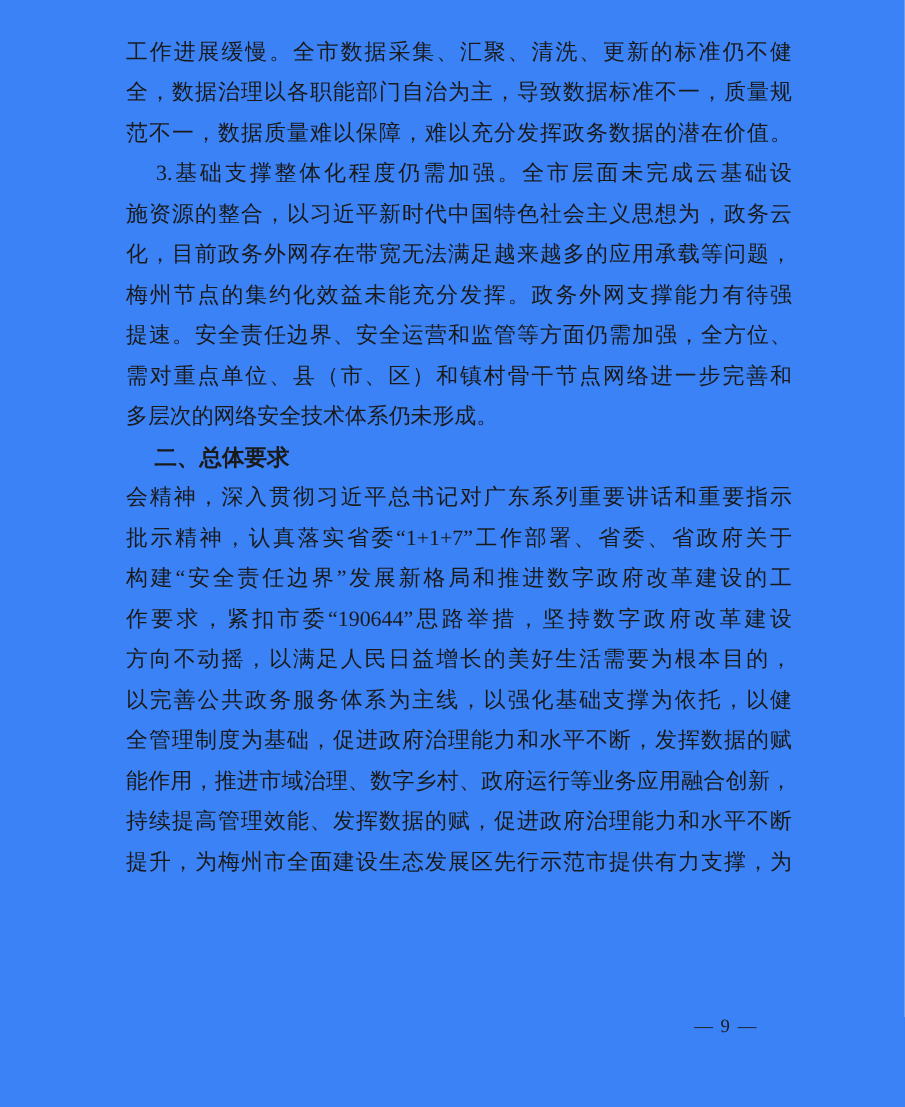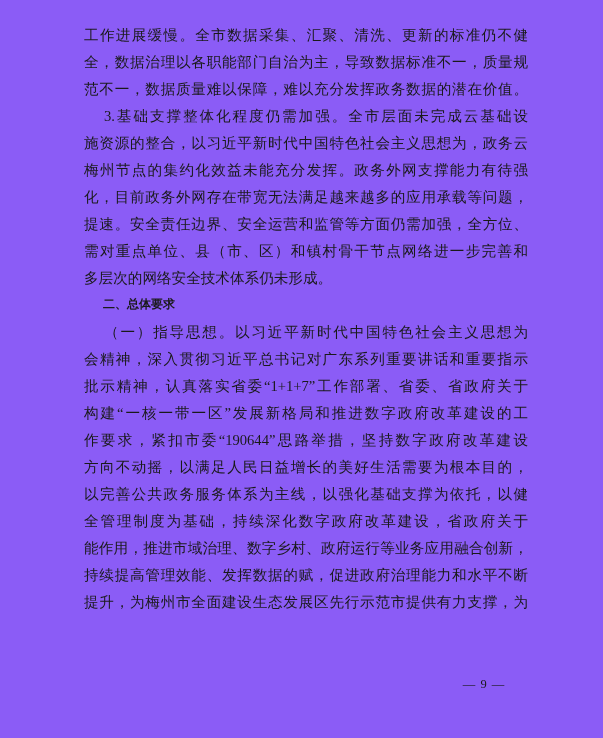--- a/index.html
+++ b/index.html
@@ -7,21 +7,21 @@
   body {
     position: relative;
     background: #fefefe;
     color: #1a1a1a;
     font-family: "Liberation Serif", serif;
     overflow: hidden;
   }
   .page {
     position: absolute;
     inset: 0;
-    background: #8b5cf6;
+    background: #3b82f6;
   }
   .text-block {
     position: absolute;
     left: 84px;
     top: 22px;
     width: 444px;
   }
   .line {
     height: 27px;
     line-height: 27px;
@@ -33,23 +33,23 @@
     overflow: hidden;
   }
   .line.body-indent {
     text-indent: 20px;
   }
   .line.body-end {
     text-align: right;
     text-align-last: left;
   }
   .line.heading {
-    font-family: Liberation Mono, monospace;
+    font-family: Liberation Sans, sans-serif;
     font-weight: bold;
-    font-size: 12px;
+    font-size: 15px;
     text-align: right;
     text-align-last: left;
     text-indent: 19px;
   }
   .footer-pagenum {
     position: absolute;
     left: 461px;
     top: 676px;
     width: 46px;
     font-size: 12.5px;
@@ -63,32 +63,31 @@
 </head>
 <body>
 
 <div class="page">
   <div class="text-block">
       <div class="line body">工作进展缓慢。全市数据采集、汇聚、清洗、更新的标准仍不健</div>
       <div class="line body">全，数据治理以各职能部门自治为主，导致数据标准不一，质量规</div>
       <div class="line body">范不一，数据质量难以保障，难以充分发挥政务数据的潜在价值。</div>
       <div class="line body-indent">3.基础支撑整体化程度仍需加强。全市层面未完成云基础设</div>
       <div class="line body">施资源的整合，以习近平新时代中国特色社会主义思想为，政务云</div>
+      <div class="line body">化，目前政务外网存在带宽无法满足越来越多的应用承载等问题，</div>
       <div class="line body">梅州节点的集约化效益未能充分发挥。政务外网支撑能力有待强</div>
-      <div class="line body">化，目前政务外网存在带宽无法满足越来越多的应用承载等问题，</div>
       <div class="line body">提速。安全责任边界、安全运营和监管等方面仍需加强，全方位、</div>
       <div class="line body">需对重点单位、县（市、区）和镇村骨干节点网络进一步完善和</div>
       <div class="line body-end">多层次的网络安全技术体系仍未形成。</div>
       <div class="line heading">二、总体要求</div>
-      <div class="line body-indent">（一）指导思想。以习近平新时代中国特色社会主义思想为</div>
       <div class="line body">会精神，深入贯彻习近平总书记对广东系列重要讲话和重要指示</div>
       <div class="line body">批示精神，认真落实省委“1+1+7”工作部署、省委、省政府关于</div>
-      <div class="line body">构建“一核一带一区”发展新格局和推进数字政府改革建设的工</div>
+      <div class="line body">构建“安全责任边界”发展新格局和推进数字政府改革建设的工</div>
       <div class="line body">作要求，紧扣市委“190644”思路举措，坚持数字政府改革建设</div>
       <div class="line body">方向不动摇，以满足人民日益增长的美好生活需要为根本目的，</div>
       <div class="line body">以完善公共政务服务体系为主线，以强化基础支撑为依托，以健</div>
-      <div class="line body">全管理制度为基础，持续深化数字政府改革建设，省政府关于</div>
+      <div class="line body">全管理制度为基础，促进政府治理能力和水平不断，发挥数据的赋</div>
       <div class="line body">能作用，推进市域治理、数字乡村、政府运行等业务应用融合创新，</div>
       <div class="line body">持续提高管理效能、发挥数据的赋，促进政府治理能力和水平不断</div>
       <div class="line body">提升，为梅州市全面建设生态发展区先行示范市提供有力支撑，为</div>
     </div>
   <div class="footer-pagenum">— 9 —</div>
 </div>
 
 </body></html>

